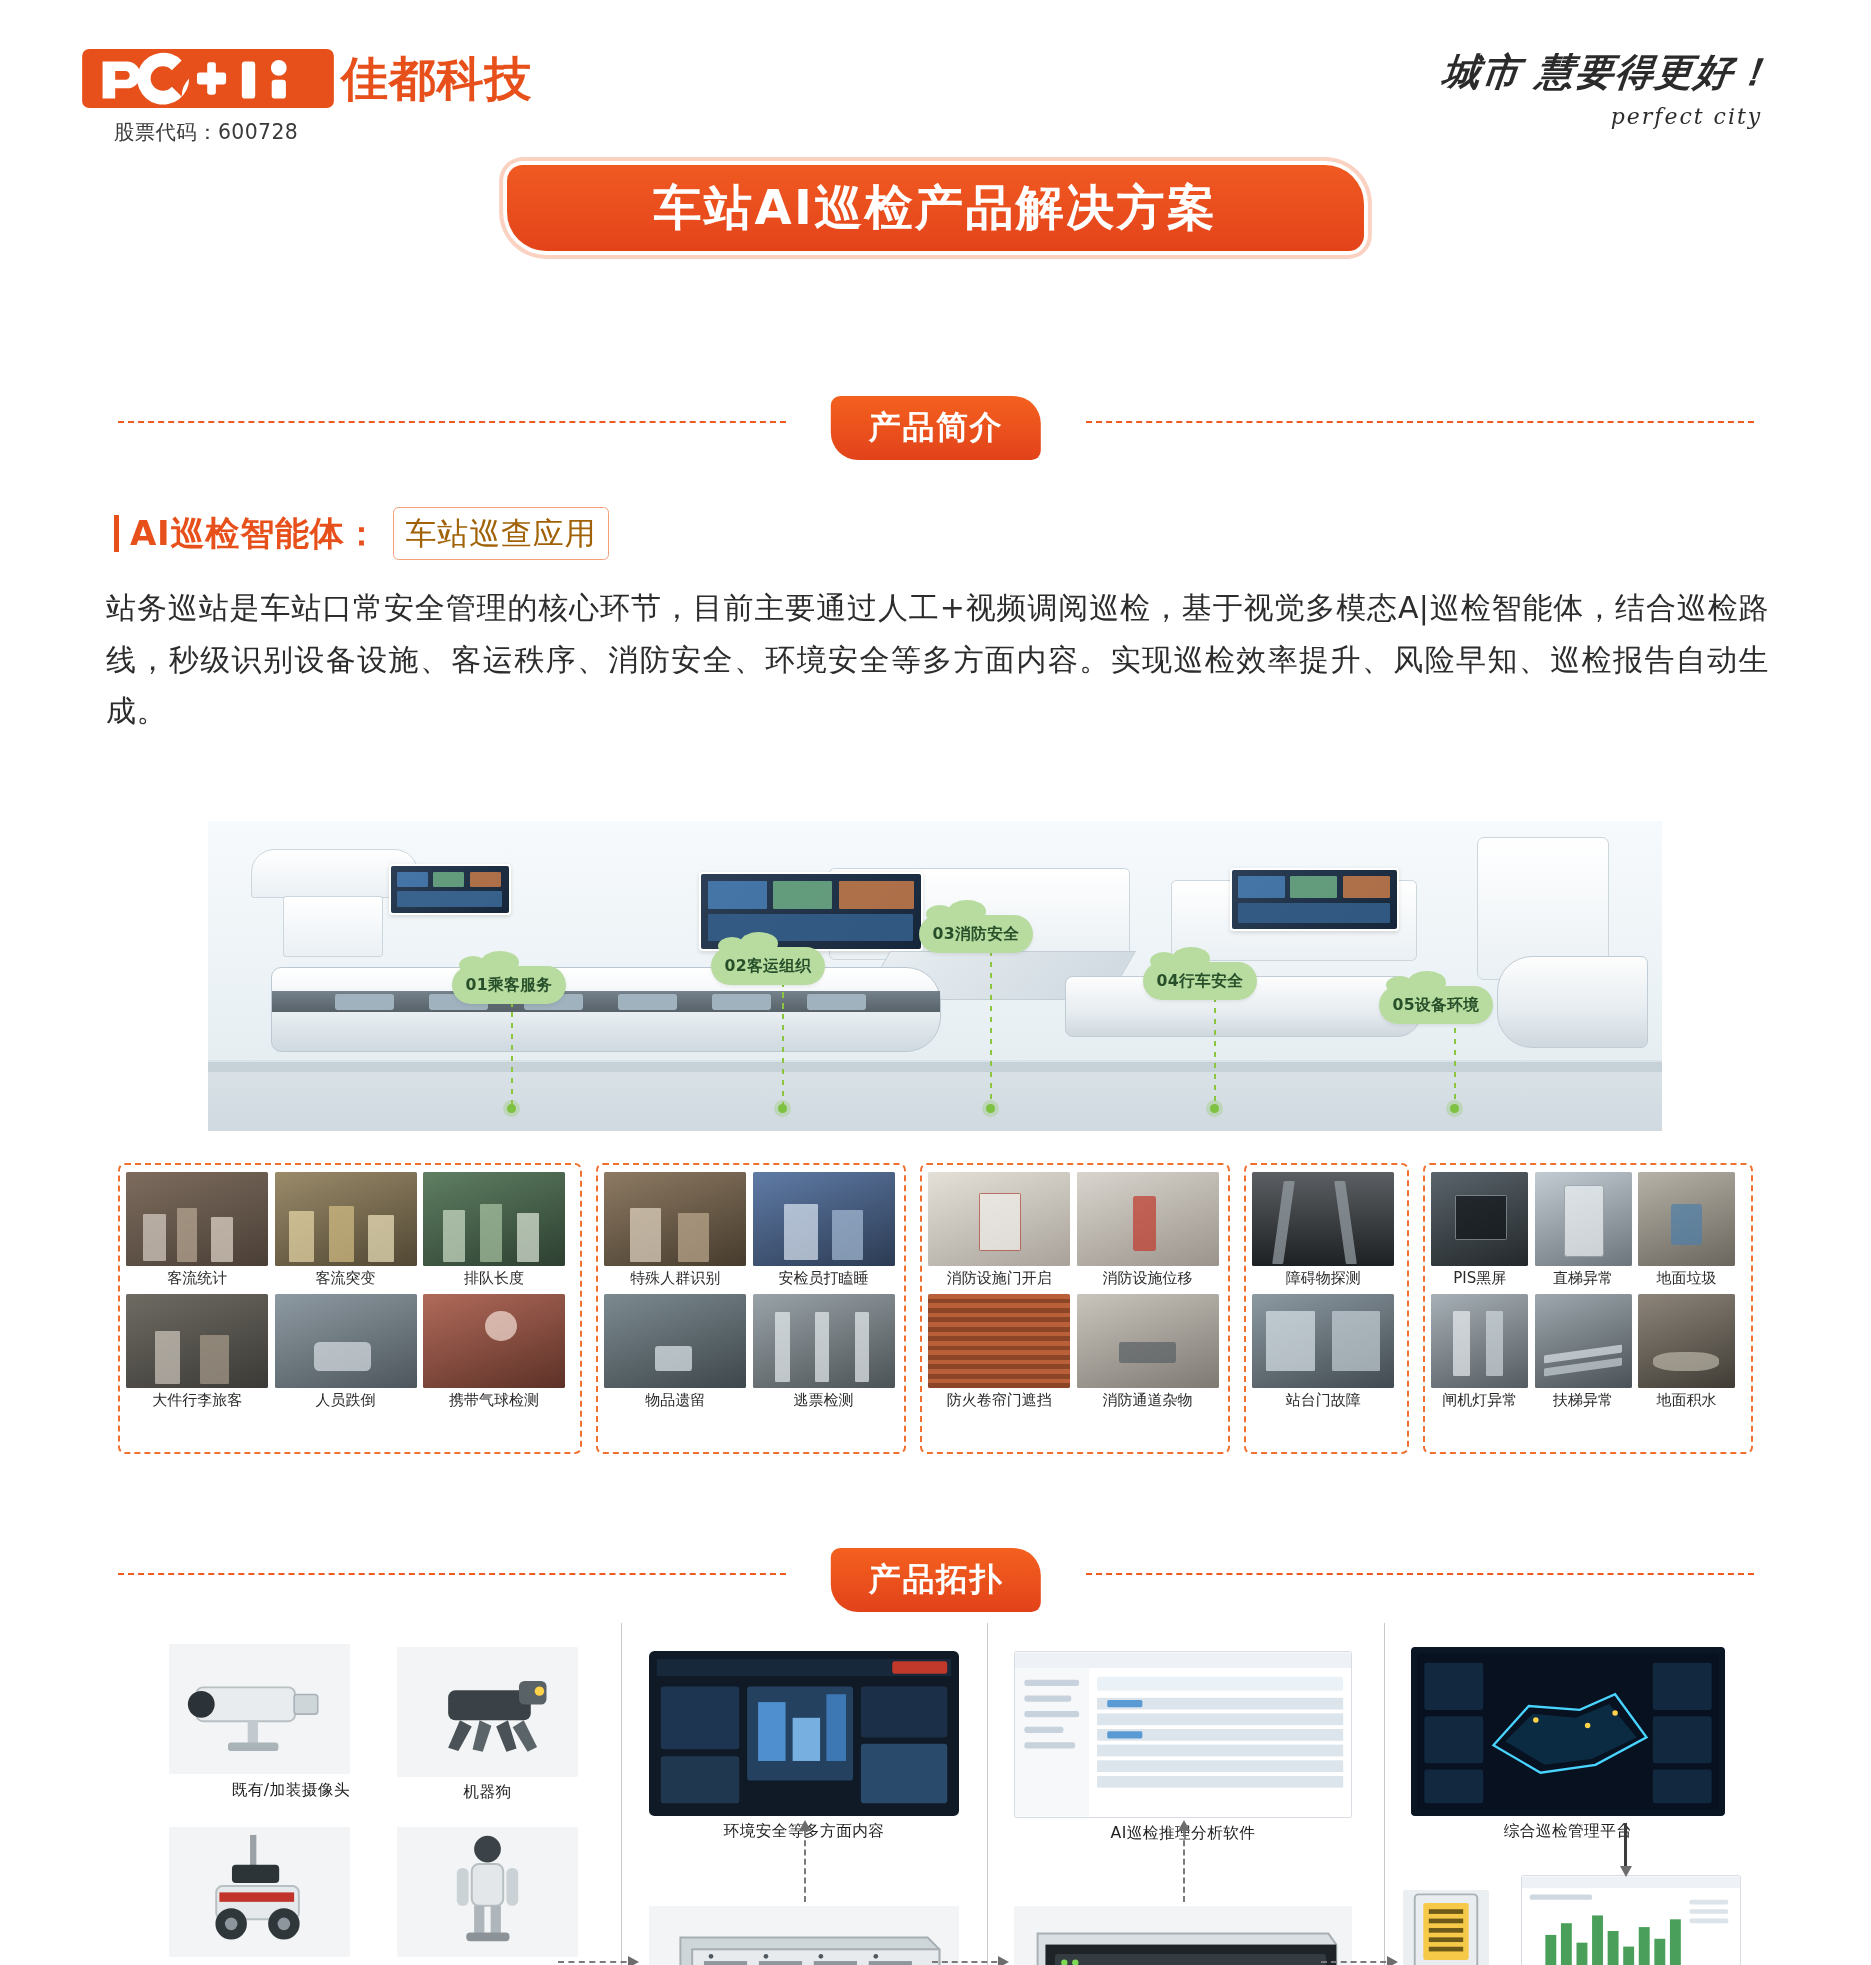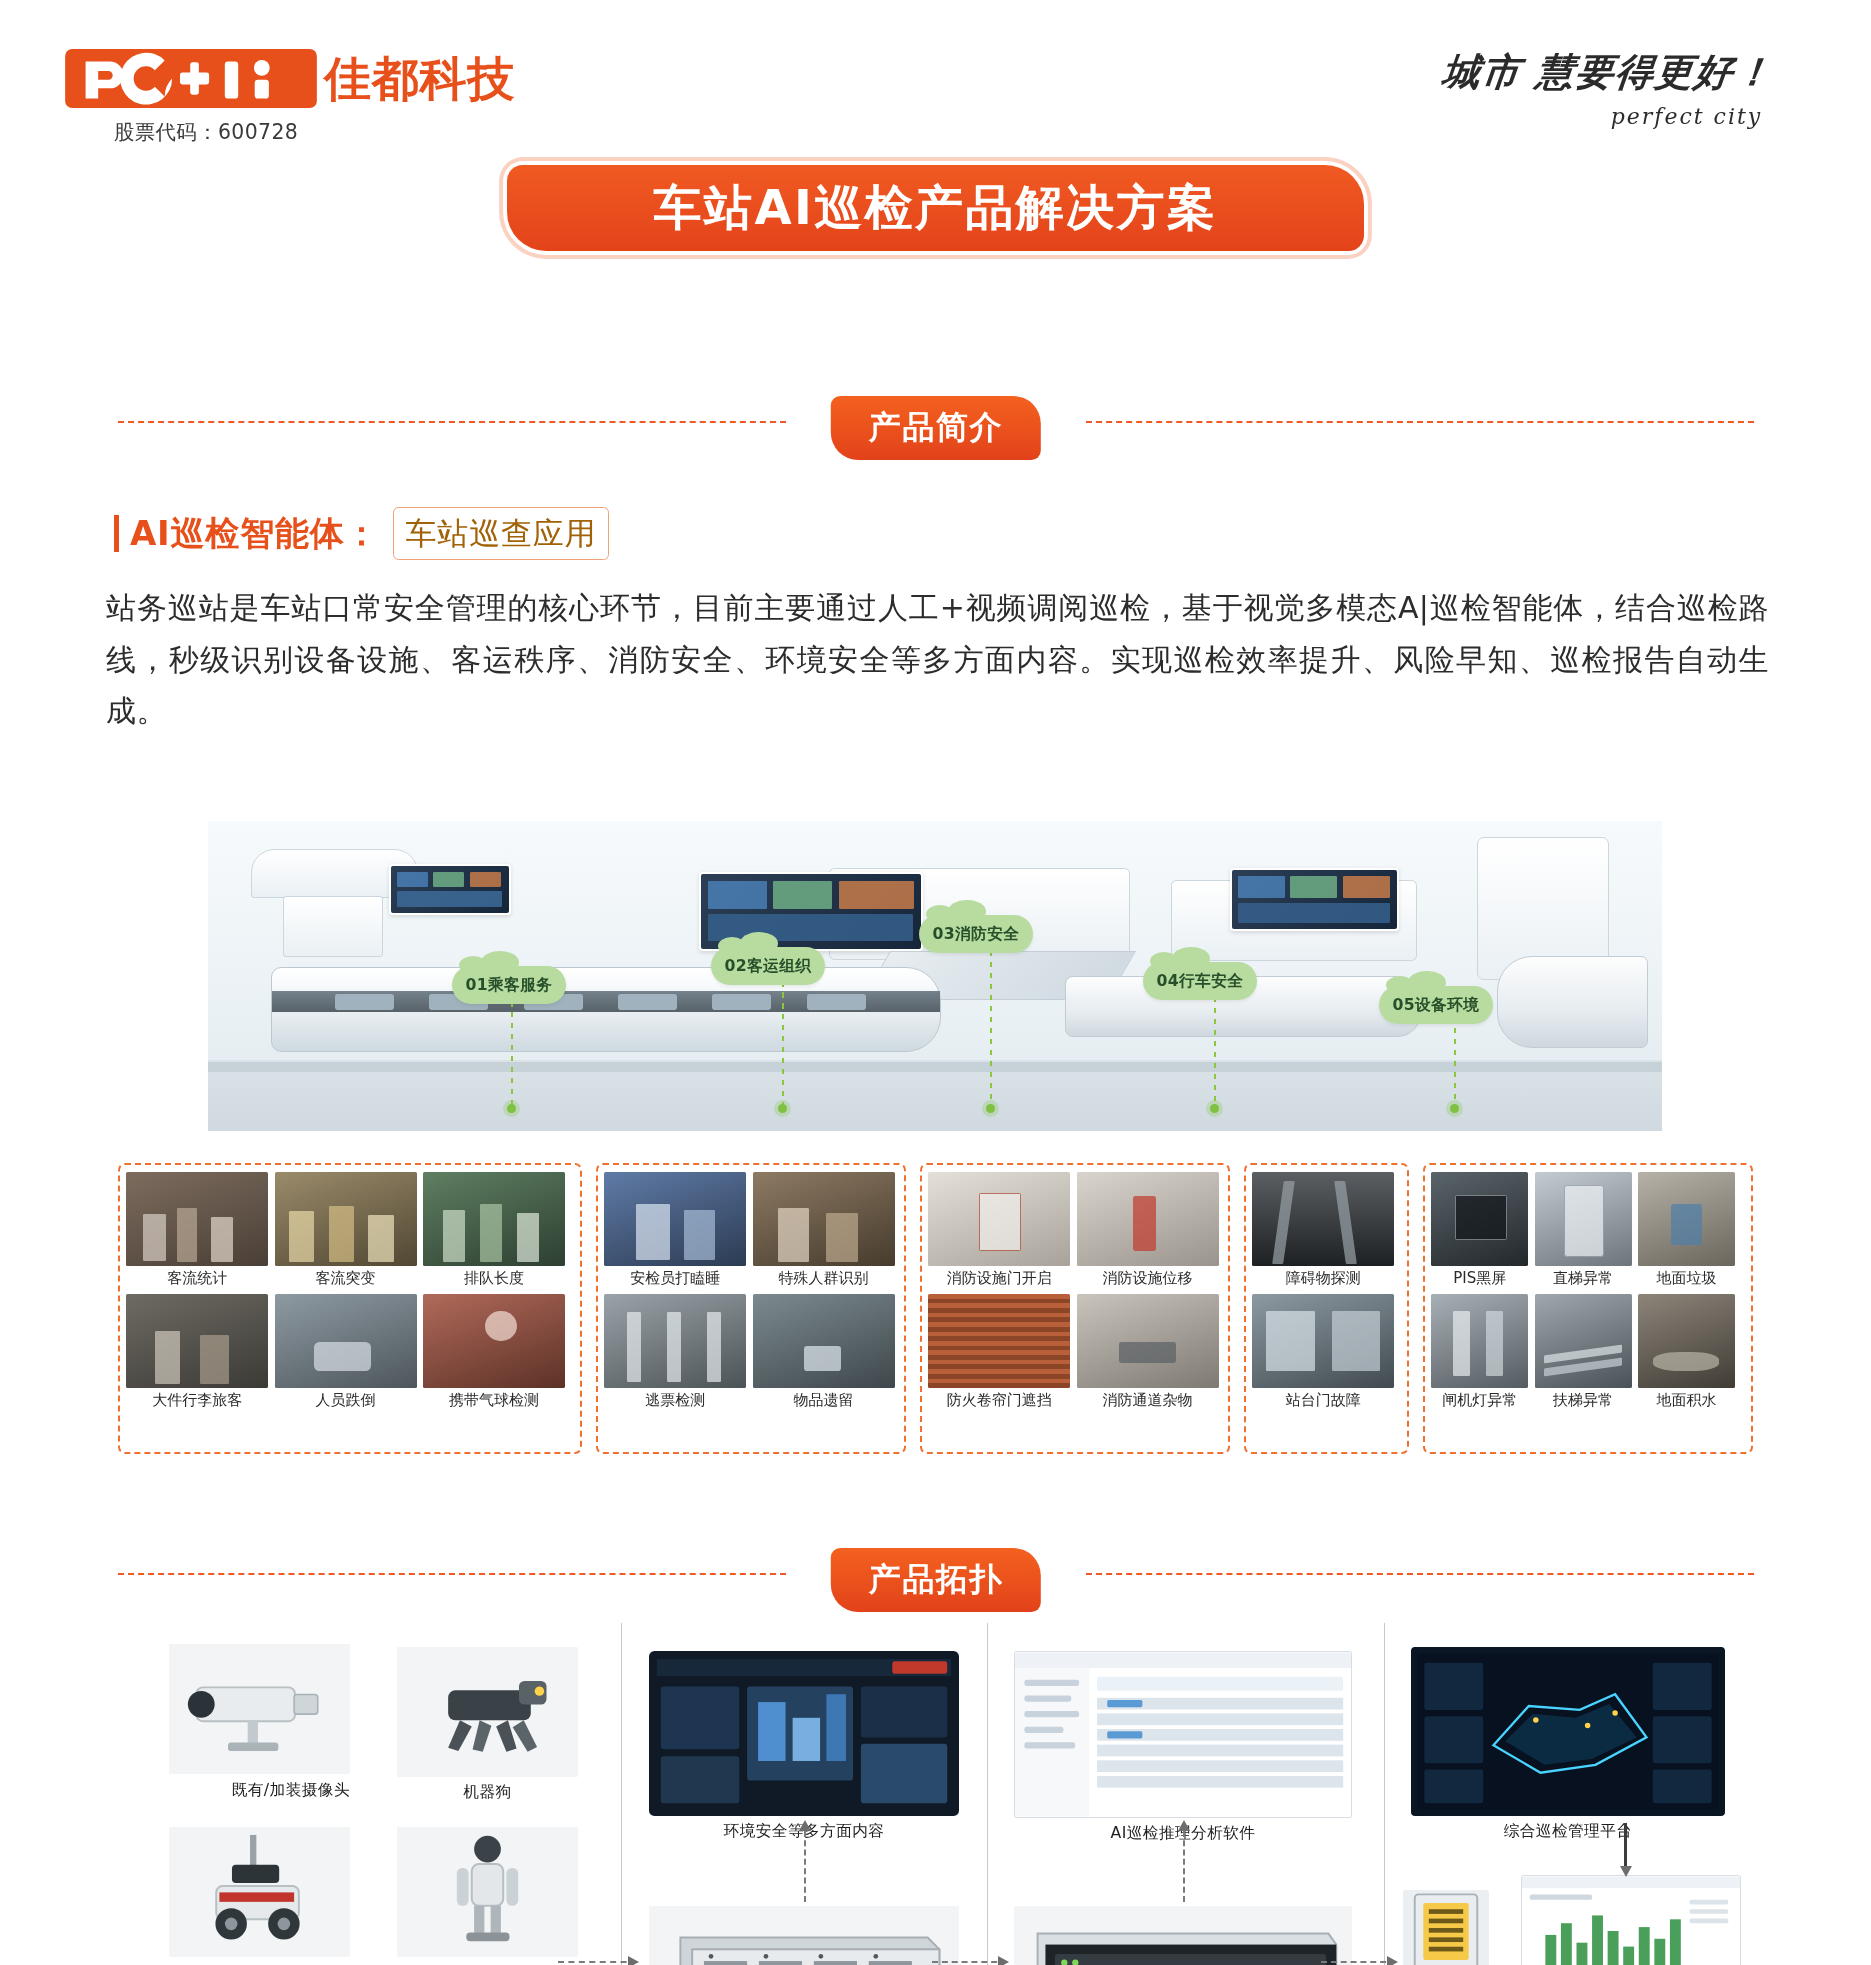--- a/index.html
+++ b/index.html
@@ -20,21 +20,21 @@
 
   
   .header{
     position:absolute;
     left:0; top:0;
     width:1872px;
     height:169px;
   }
   .logo-wrap{
     position:absolute;
-    left:65px; top:49px;
+    left:82px; top:49px;
     display:flex;
     align-items:center;
   }
   .logo-mark{
     display:flex;
     align-items:center;
     gap:3.9px;
   }
   .logo-svg{display:block;}
   .logo-cn{
@@ -563,48 +563,48 @@
             <i style="left:44%;top:18%;width:22%;height:32%;background:#f3ded6;border-radius:50%;"></i>
           </div>
           <div class="tlabel">携带气球检测</div>
         </div>
       </div>
     </div>
 
     <div class="tgroup" style="left:478px;width:310px;">
       <div class="tcol" style="width:142px;">
         <div class="tcell">
+          <div class="tpic" style="background:linear-gradient(160deg,#8d7a63,#463b2d);">
+            <i style="left:18%;top:38%;width:22%;height:58%;background:#e3d6c3;"></i>
+            <i style="left:52%;top:44%;width:22%;height:52%;background:#bda98e;"></i>
+          </div>
+          <div class="tlabel">特殊人群识别</div>
+        </div>
+        <div class="tcell">
+          <div class="tpic" style="background:linear-gradient(160deg,#7c8a90,#3e474b);">
+            <i style="left:36%;top:56%;width:26%;height:26%;background:#e0e8ec;border-radius:3.1px;"></i>
+          </div>
+          <div class="tlabel">物品遗留</div>
+        </div>
+      </div>
+      <div class="tcol" style="width:142px;">
+        <div class="tcell">
           <div class="tpic" style="background:linear-gradient(160deg,#5f7ba6,#2c3b53);">
             <i style="left:22%;top:34%;width:24%;height:60%;background:#dbe6f2;"></i>
             <i style="left:56%;top:40%;width:22%;height:54%;background:#a7bcd6;"></i>
           </div>
           <div class="tlabel">安检员打瞌睡</div>
         </div>
         <div class="tcell">
           <div class="tpic" style="background:linear-gradient(160deg,#9aa3a8,#4c5357);">
             <i style="left:16%;top:20%;width:10%;height:74%;background:#e6ebee;"></i>
             <i style="left:44%;top:20%;width:10%;height:74%;background:#e6ebee;"></i>
             <i style="left:72%;top:20%;width:10%;height:74%;background:#e6ebee;"></i>
           </div>
           <div class="tlabel">逃票检测</div>
-        </div>
-      </div>
-      <div class="tcol" style="width:142px;">
-        <div class="tcell">
-          <div class="tpic" style="background:linear-gradient(160deg,#8d7a63,#463b2d);">
-            <i style="left:18%;top:38%;width:22%;height:58%;background:#e3d6c3;"></i>
-            <i style="left:52%;top:44%;width:22%;height:52%;background:#bda98e;"></i>
-          </div>
-          <div class="tlabel">特殊人群识别</div>
-        </div>
-        <div class="tcell">
-          <div class="tpic" style="background:linear-gradient(160deg,#7c8a90,#3e474b);">
-            <i style="left:36%;top:56%;width:26%;height:26%;background:#e0e8ec;border-radius:3.1px;"></i>
-          </div>
-          <div class="tlabel">物品遗留</div>
         </div>
       </div>
     </div>
 
     <div class="tgroup" style="left:802px;width:310px;">
       <div class="tcol" style="width:142px;">
         <div class="tcell">
           <div class="tpic" style="background:linear-gradient(160deg,#e4e0d8,#a8a29a);">
             <i style="left:36%;top:22%;width:28%;height:60%;background:#f2f0ec;border:1.6px solid #b24b3a;"></i>
           </div>

